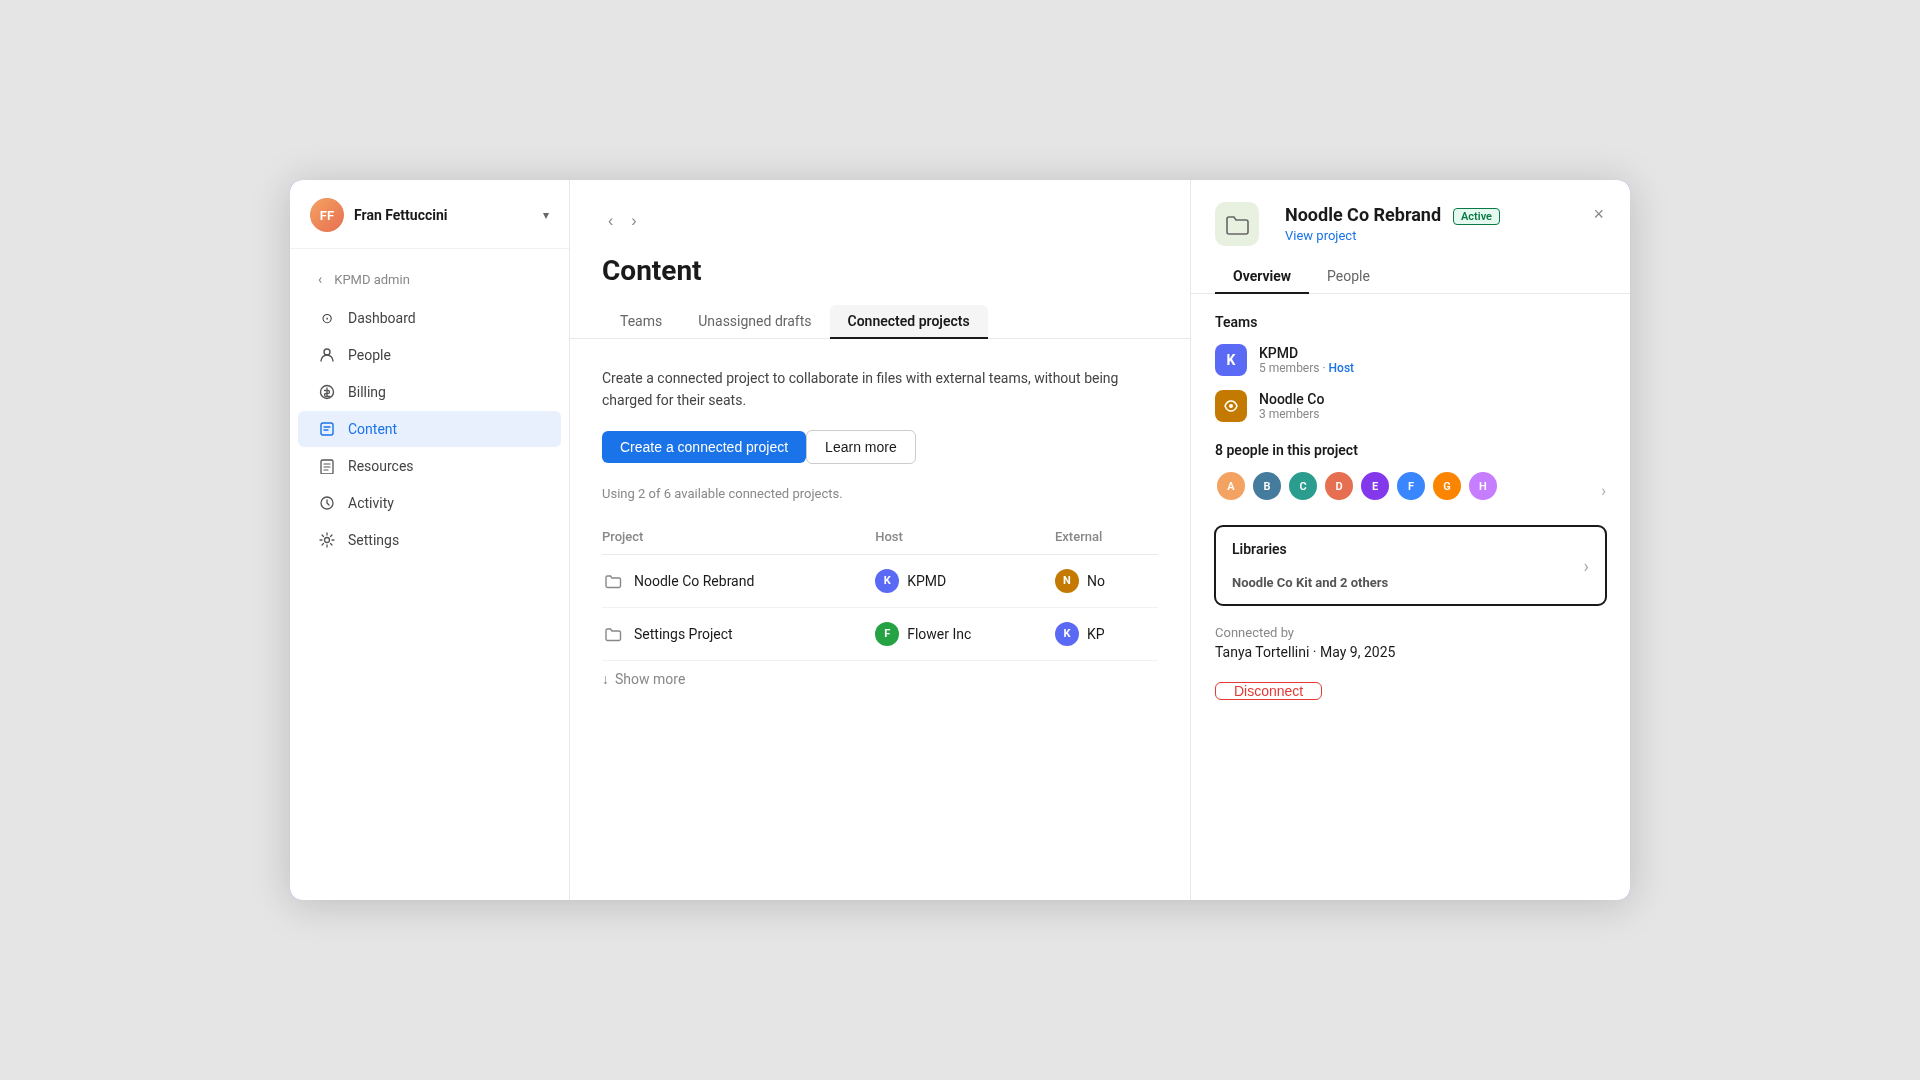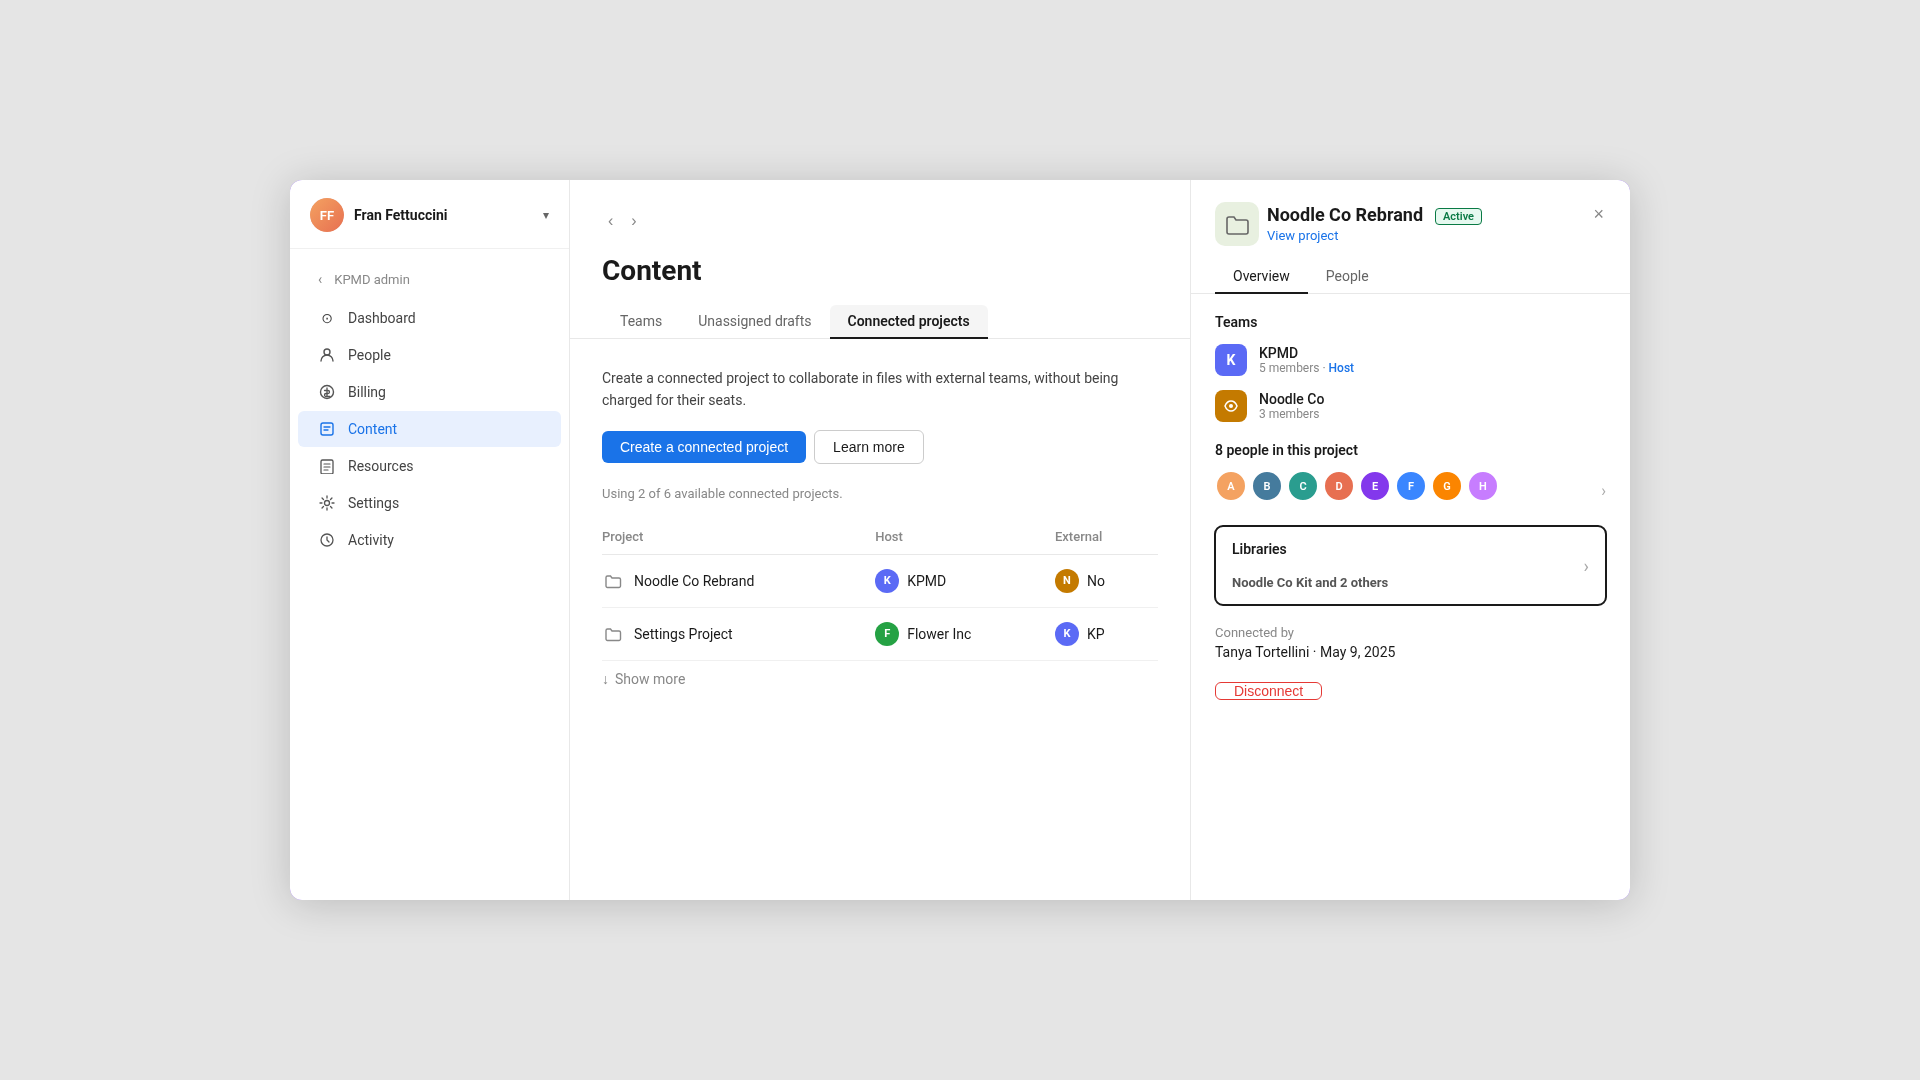--- a/index.html
+++ b/index.html
@@ -150,21 +150,21 @@
     }
     .info-text {
       font-size: 14px;
       color: #444;
       line-height: 1.6;
       margin-bottom: 18px;
       max-width: 600px;
     }
     .actions-row {
       display: flex;
-      gap: 8px;
+      gap: 0;
       margin-bottom: 22px;
       align-items: center;
     }
     .btn-primary {
       background: #1a73e8;
       color: #fff;
       border: none;
       border-radius: 6px;
       padding: 8px 18px;
       font-size: 14px;
@@ -258,21 +258,21 @@
     }
     .panel-title-row {
       display: flex;
       align-items: flex-start;
       justify-content: space-between;
       margin-bottom: 14px;
     }
     .panel-title-left {
       display: flex;
       align-items: center;
-      gap: 8px;
+      gap: 26px;
     }
     .panel-project-icon {
       width: 44px;
       height: 44px;
       border-radius: 10px;
       background: #e8f0e0;
       display: flex;
       align-items: center;
       justify-content: center;
       font-size: 22px;
@@ -317,21 +317,21 @@
     .panel-tab {
       padding: 8px 18px;
       font-size: 14px;
       color: #666;
       cursor: pointer;
       border-bottom: 2px solid transparent;
       margin-bottom: -1px;
     }
     .panel-tab.active {
       color: #1a1a1a;
-      font-weight: 400;
+      font-weight: 700;
       border-bottom: 2px solid #1a1a1a;
     }
     .panel-body {
       flex: 1;
       overflow-y: auto;
       padding: 20px 24px;
     }
     .panel-section-title {
       font-size: 14px;
       font-weight: 600;
@@ -490,34 +490,34 @@
           <svg width="16" height="16" viewBox="0 0 16 16" fill="none">
             <rect x="2" y="2" width="12" height="14" rx="1.5" stroke="#555" stroke-width="1.3"></rect>
             <path d="M5 6h6M5 9h6M5 12h4" stroke="#555" stroke-width="1.2" stroke-linecap="round"></path>
           </svg>
         </span>
         <span>Resources</span>
       </div>
       <div class="nav-item">
         <span class="nav-icon">
           <svg width="16" height="16" viewBox="0 0 16 16" fill="none">
+            <path d="M8 2a6 6 0 100 12A6 6 0 008 2z" stroke="#555" stroke-width="1.3"></path>
+            <path d="M8 5v3l2 2" stroke="#555" stroke-width="1.3" stroke-linecap="round"></path>
+          </svg>
+        </span>
+        <span>Activity</span>
+      </div>
+      <div class="nav-item">
+        <span class="nav-icon">
+          <svg width="16" height="16" viewBox="0 0 16 16" fill="none">
             <circle cx="8" cy="8" r="2.5" stroke="#555" stroke-width="1.3"></circle>
             <path d="M8 1v2M8 13v2M1 8h2M13 8h2M3.05 3.05l1.42 1.42M11.53 11.53l1.42 1.42M3.05 12.95l1.42-1.42M11.53 4.47l1.42-1.42" stroke="#555" stroke-width="1.3" stroke-linecap="round"></path>
           </svg>
         </span>
         <span>Settings</span>
-      </div>
-      <div class="nav-item">
-        <span class="nav-icon">
-          <svg width="16" height="16" viewBox="0 0 16 16" fill="none">
-            <path d="M8 2a6 6 0 100 12A6 6 0 008 2z" stroke="#555" stroke-width="1.3"></path>
-            <path d="M8 5v3l2 2" stroke="#555" stroke-width="1.3" stroke-linecap="round"></path>
-          </svg>
-        </span>
-        <span>Activity</span>
       </div>
     </div>
   </div>
 
   <div class="main-content">
     <div class="content-header">
       <div class="nav-arrows">
         <button class="arrow-btn">‹</button>
         <button class="arrow-btn">›</button>
       </div>

